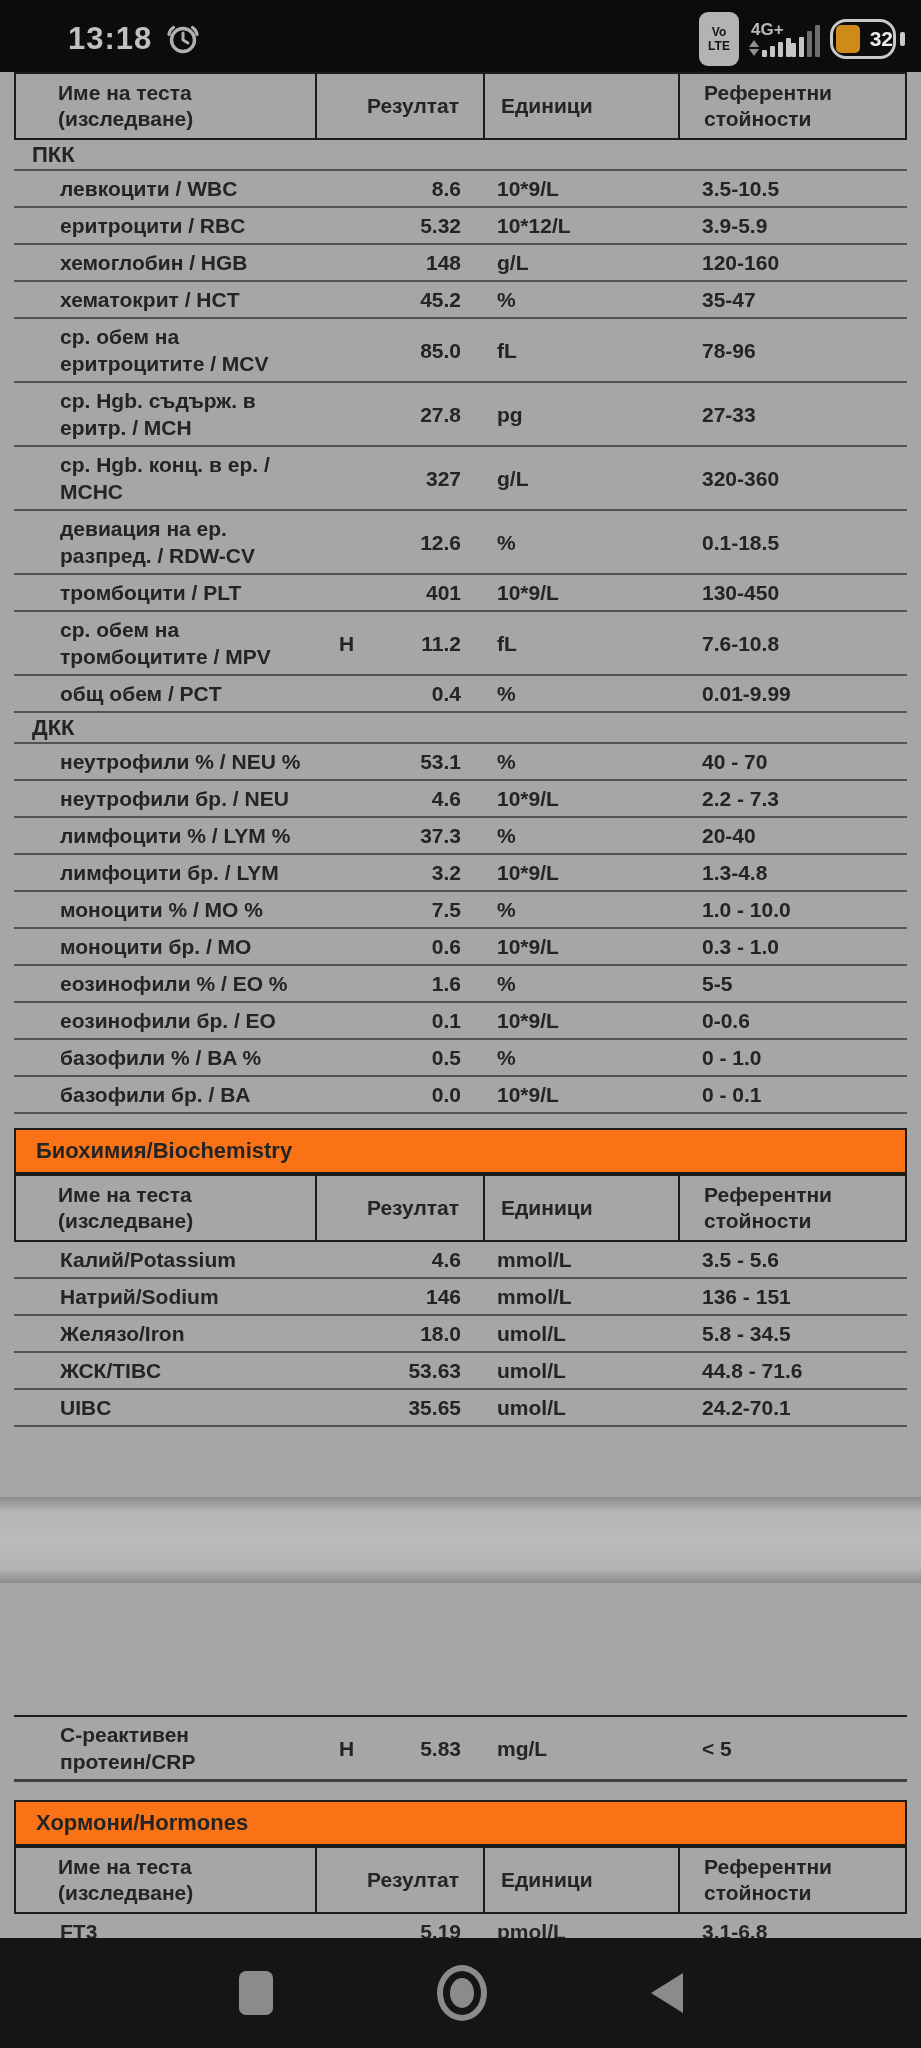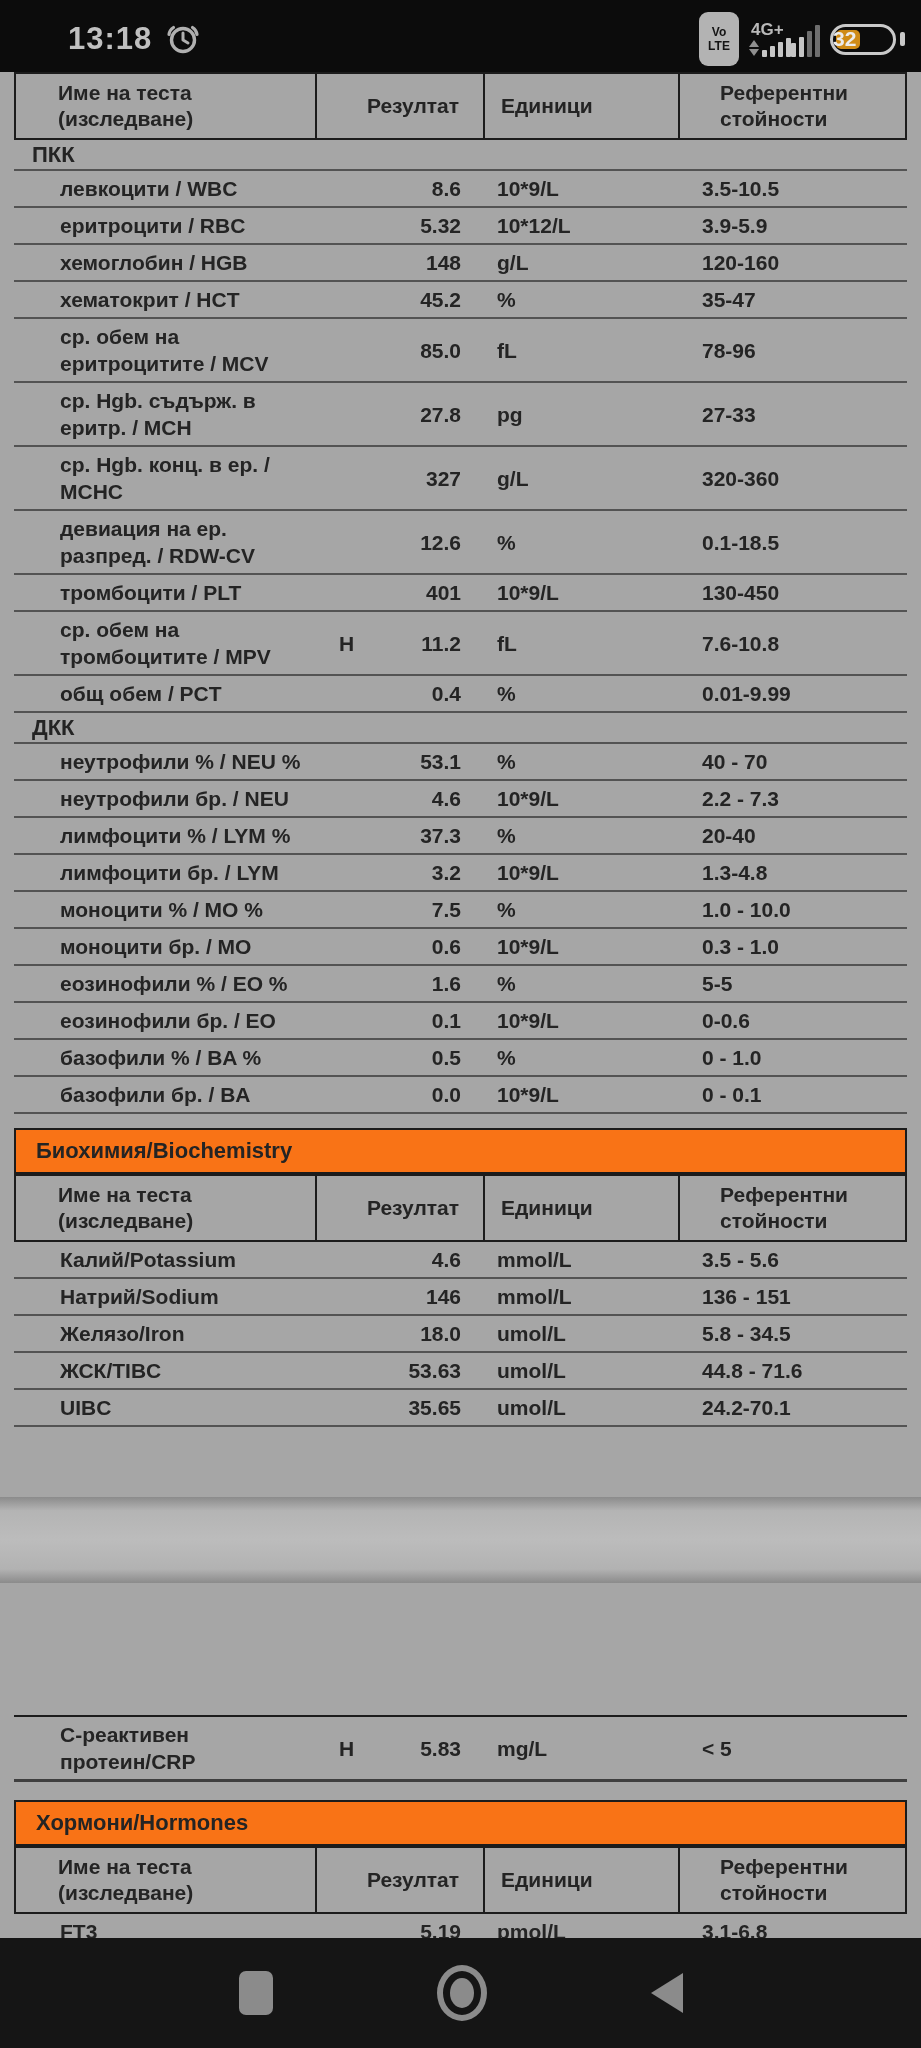--- a/index.html
+++ b/index.html
@@ -16,36 +16,36 @@
   .volte span { font-size:12px; font-weight:700; color:#141414; }
   .netblock { display:flex; align-items:flex-end; }
   .netcol { display:flex; flex-direction:column; align-items:flex-start; }
   .net-label { font-size:17px; font-weight:700; color:#b9b9b9; line-height:17px; margin-left:2px; }
   .arrows { display:flex; flex-direction:column; gap:2px; margin-bottom:1px; }
   .arr-up { width:0; height:0; border-left:5px solid transparent; border-right:5px solid transparent; border-bottom:7px solid #8f8f8f; }
   .arr-dn { width:0; height:0; border-left:5px solid transparent; border-right:5px solid transparent; border-top:7px solid #8f8f8f; }
   .bars { display:flex; align-items:flex-end; gap:3px; }
   .bar { width:5px; background:#c6c6c6; border-radius:1px; }
   .bar.dim { background:#6e6e6e; }
-  .battery { position:relative; width:66px; height:31px; border:3px solid #c9c9c9; border-radius:16px; display:flex; align-items:center; justify-content:flex-start; }
+  .battery { position:relative; width:66px; height:40px; border:3px solid #c9c9c9; border-radius:16px; display:flex; align-items:center; justify-content:flex-end; }
   .batt-fill { position:absolute; left:3px; top:3px; bottom:3px; width:24px; background:#cf8b17; border-radius:5px; }
   .batt-text { position:relative; font-size:21px; font-weight:700; color:#ececec; z-index:1; }
   .batt-nub { width:5px; height:14px; background:#c9c9c9; border-radius:2px; margin-left:-6px; }
 
   
   .content { flex:1 1 auto; background:#a6a6a6; color:#242424; font-weight:700; overflow:hidden; }
   .lab-table { margin:0 14px; }
   .grid { display:grid; grid-template-columns:301px 168px 195px 229px; }
   .tbl-header { border-top:2px solid #1c1c1c; border-bottom:2px solid #1c1c1c; }
   .hcell { border-left:2px solid #1c1c1c; padding:6px 0; min-height:62px; display:flex; flex-direction:column; justify-content:center; font-size:21px; line-height:26px; }
   .hcell:last-child { border-right:2px solid #1c1c1c; }
   .hcell.h-name { padding-left:42px; }
   .hcell.h-result { align-items:flex-end; padding-right:24px; }
   .hcell.h-units { padding-left:16px; }
-  .hcell.h-ref { padding-left:40px; }
+  .hcell.h-ref { padding-left:24px; }
   .row { border-bottom:2px solid #535353; align-items:center; }
   .test-row { min-height:36px; }
   .cell { font-size:21px; line-height:27px; padding:4px 0; }
   .name-cell { padding-left:46px; padding-right:12px; }
   .result-cell { position:relative; text-align:right; padding-right:22px; }
   .flag { position:absolute; left:24px; top:50%; transform:translateY(-50%); font-size:21px; }
   .units-cell { padding-left:14px; }
   .ref-cell { padding-left:24px; }
   .section-row { min-height:31px; display:flex; align-items:center; }
   .section-label { padding-left:18px; font-size:22px; }

